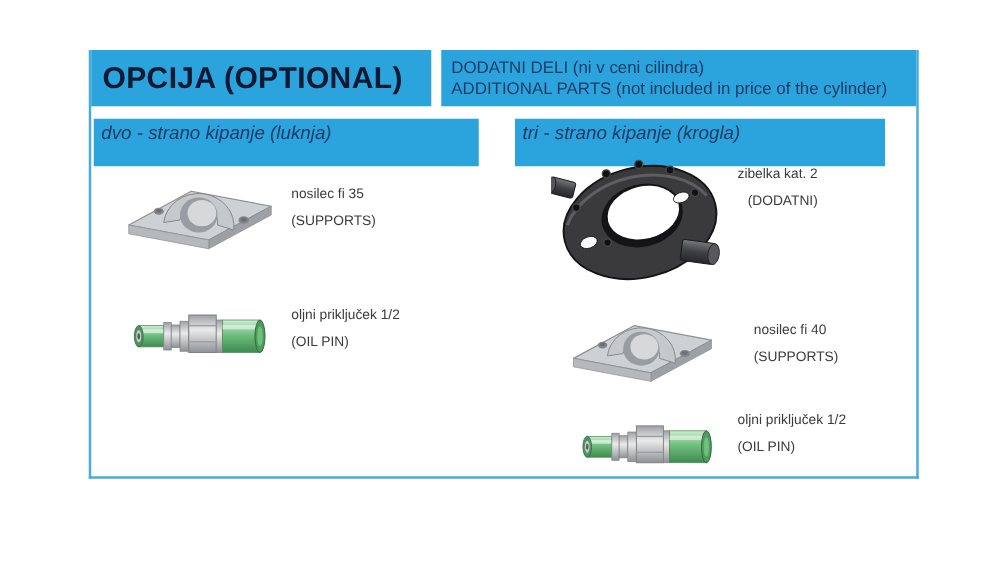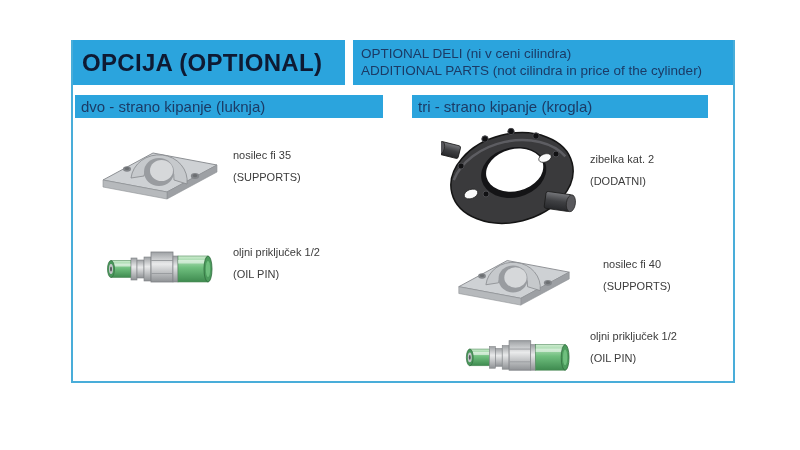--- a/index.html
+++ b/index.html
@@ -23,39 +23,39 @@
     line-height:45px;padding-left:9px;box-sizing:border-box;
     letter-spacing:.3px;white-space:nowrap;margin-right:8px;
   }
   .hdr-note{
     flex:1;background:var(--accent,#2ba4dd);
     color:var(--navy,#1b3b66);font-size:13.5px;line-height:16.5px;
     display:flex;flex-direction:column;justify-content:center;
     padding-left:8px;box-sizing:border-box;
   }
   .band{
-    position:absolute;top:55px;height:23px;background:var(--accent,#2ba4dd);
+    position:absolute;top:55px;height:38px;background:var(--accent,#2ba4dd);
     color:var(--navy,#1b3b66);font-size:15px;line-height:23px;
-    padding-left:6px;box-sizing:border-box;white-space:nowrap;
+    padding-left:6px;box-sizing:border-box;white-space:nowrap;font-style:italic;
   }
   .band-left{left:2px;width:308px;}
   .band-right{left:339px;width:296px;}
   .img{position:absolute;}
   .img-1{left:22px;top:98px;width:130px;height:64px;}
   .img-2{left:26px;top:198px;width:116px;height:52px;}
   .img-3{left:368px;top:86px;width:142px;height:106px;}
   .img-4{left:378px;top:206px;width:126px;height:62px;}
   .img-5{left:385px;top:287px;width:114px;height:51px;}
   .lbl{
     position:absolute;color:var(--text,#3b3b3b);
     font-size:11px;line-height:22px;white-space:nowrap;
   }
   .lbl-1{left:160px;top:104px;}
   .lbl-2{left:160px;top:201px;}
-  .lbl-3{left:517px;top:108px;}
+  .lbl-3{left:517px;top:88px;text-align:right;}
   .lbl-4{left:530px;top:213px;}
   .lbl-5{left:517px;top:285px;}
   .defs{position:absolute;width:0;height:0;overflow:hidden;}
 </style>
 </head>
 <body>
 
 <svg class="defs" aria-hidden="true">
   <defs>
     <linearGradient id="gGreen" x1="0" y1="0" x2="0" y2="1">
@@ -134,22 +134,22 @@
     </symbol>
   </defs>
 </svg>
 
 <div class="page">
   <div class="box">
 
     <div class="hdr">
       <div class="hdr-title">OPCIJA (OPTIONAL)</div>
       <div class="hdr-note">
-        <div>OPTIONAL DELI (ni v ceni cilindra)</div>
-        <div>ADDITIONAL PARTS (not cilindra in price of the cylinder)</div>
+        <div>DODATNI DELI (ni v ceni cilindra)</div>
+        <div>ADDITIONAL PARTS (not included in price of the cylinder)</div>
       </div>
     </div>
 
     <div class="band band-left">dvo - strano kipanje (luknja)</div>
     <div class="band band-right">tri - strano kipanje (krogla)</div>
 
     <div>
       <svg class="img img-1">
           <use href="#sym-support"></use>
         </svg>

